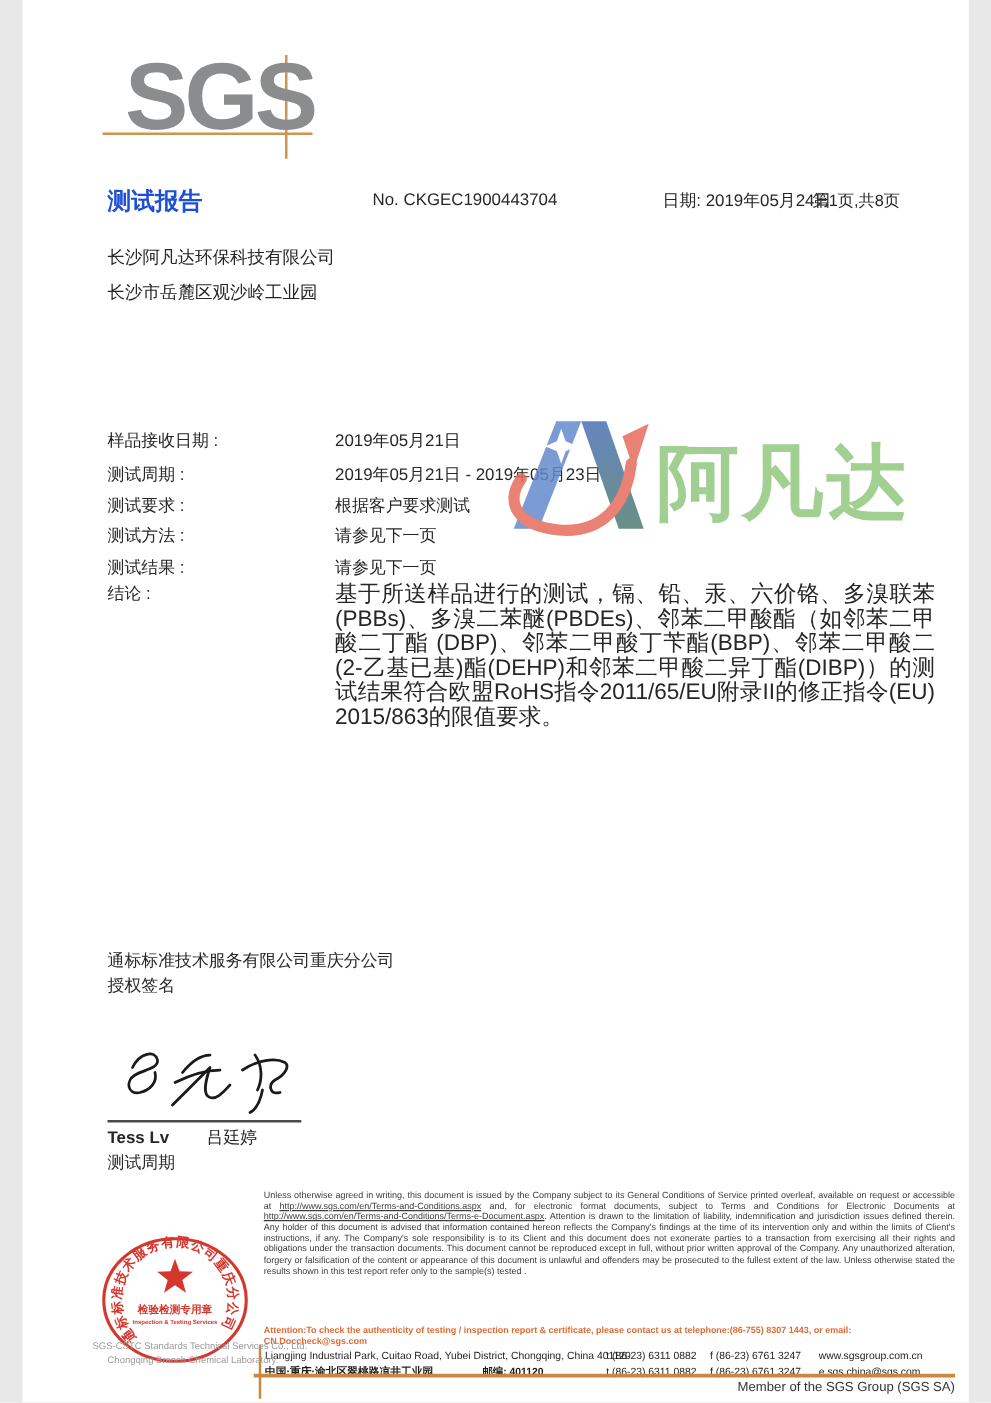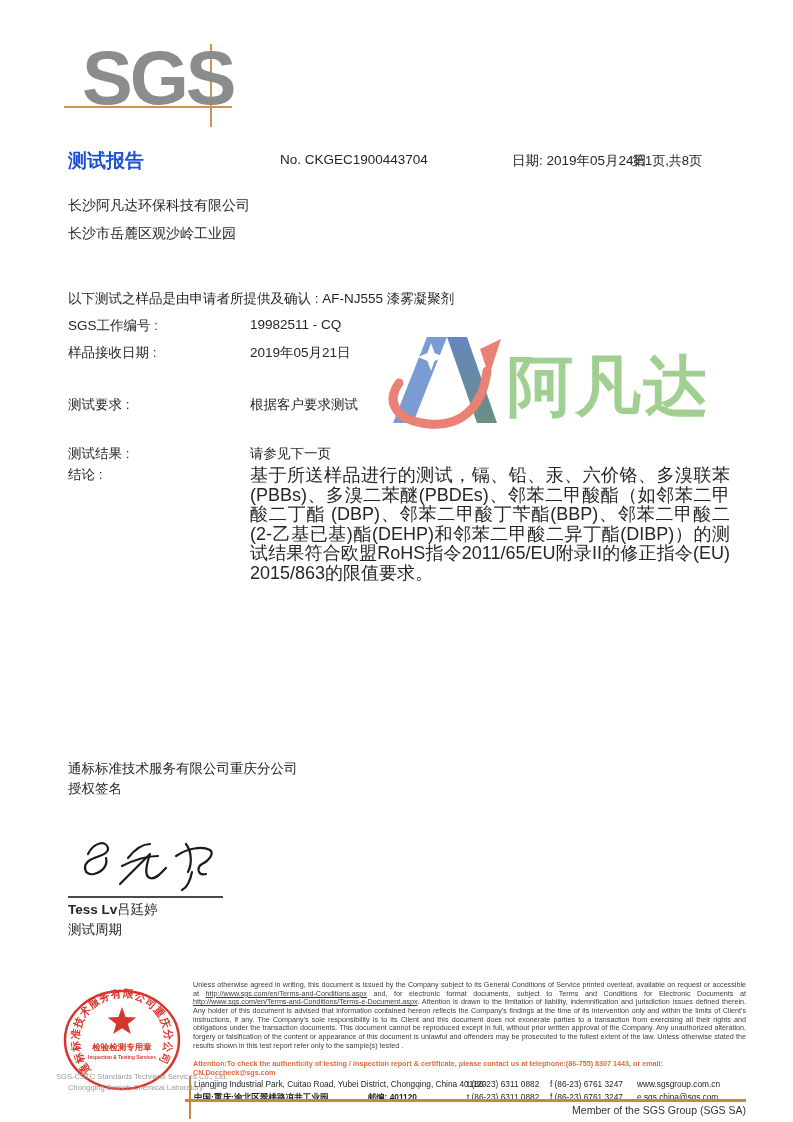--- a/index.html
+++ b/index.html
@@ -1,20 +1,21 @@
 <!DOCTYPE html>
 <html><head>
 <meta charset="utf-8">
 <style>
   html,body { margin:0; padding:0; background:#e8e8e8; }
   .page {
-    position:relative; width:793px; height:1122px; margin:0 auto;
+    position:relative; width:737px; height:1122px; margin:0 auto;
     background:#ffffff; overflow:hidden;
     font-family:"Liberation Sans","DejaVu Sans",sans-serif;
     color:#262626;
+    padding-left:20px;
   }
   .abs { position:absolute; }
 
   
   .sgs-logo {
     left:82px; top:40px; font-size:76px; font-weight:bold; line-height:1;
     color:#8a8c8e; letter-spacing:-3px; z-index:1;
   }
   .cross-h { left:64px; top:106px; width:168px; height:2px; background:#d1944f; }
   .cross-v { left:210px; top:44px; width:2px; height:83px; background:#d1944f; }
@@ -42,30 +43,30 @@
 
   
   .brand-mark { left:383px; top:329px; z-index:5; opacity:.84; pointer-events:none; }
 
   
   .sig-company { left:68px; top:760px; font-size:13.5px; }
   .sig-label { left:68px; top:780px; font-size:13.5px; }
   .sig-svg { left:70px; top:828px; }
   .sig-line { left:68px; top:896px; width:155px; height:2px; background:#4a4a4a; }
   .sig-name { left:68px; top:901px; font-size:13.5px; font-weight:bold; }
-  .sig-name .cn { font-weight:normal; }
+  .sig-name .cn { font-weight:normal;margin-left:30px; }
   .sig-title { left:68px; top:921px; font-size:13.5px; }
 
   
   .stamp-svg { left:58px; top:986px; z-index:2; opacity:.93; }
   .lab-en1 { left:56px; top:1072px; font-size:7.6px; color:#9b9b9b; z-index:3; white-space:nowrap; }
   .lab-en2 { left:56px; top:1083px; font-size:7.6px; color:#9b9b9b; z-index:3; white-space:nowrap;margin-left:12px; }
 
   .legal {
-    left:193px; top:981px; width:553px; font-size:7.2px; line-height:8.65px;
+    left:193px; top:952px; width:553px; font-size:7.2px; line-height:8.65px;
     color:#3c3c3c; text-align:justify;
   }
   .legal .url { text-decoration:underline; }
   .attention {
     left:193px; top:1060px; width:553px; font-size:7.2px; line-height:8.8px;
     color:#dd6b35; font-weight:bold;
   }
   .addr-vline { left:189px; top:1076px; width:2px; height:43px; background:#c9883d; }
   .addr { font-size:8.3px; color:#1d1d1d; white-space:nowrap; }
   .addr-en { left:194px; top:1079px; }
@@ -87,30 +88,32 @@
   <div class="abs cross-v"></div>
 
   <div class="abs doc-title">测试报告</div>
   <div class="abs report-no">No. CKGEC1900443704</div>
   <div class="abs report-date">日期: 2019年05月24日</div>
   <div class="abs page-info">第1页,共8页</div>
 
   <div class="abs client-name">长沙阿凡达环保科技有限公司</div>
   <div class="abs client-addr">长沙市岳麓区观沙岭工业园</div>
 
-  <div class="abs sample-intro">以下测试之样品是由申请者所提供及确认 : AF-NJ555 漆雾凝聚剂</div>
 
-  <div class="abs frow" style="top:317px">
-    <span class="lbl">SGS工作编号 :</span><span class="val">19982511 - CQ</span>
-  </div>
   <div class="abs frow" style="top:344px">
     <span class="lbl">样品接收日期 :</span><span class="val">2019年05月21日</span>
   </div>
+  <div class="abs frow" style="top:371px">
+    <span class="lbl">测试周期 :</span><span class="val">2019年05月21日 - 2019年05月23日</span>
+  </div>
   <div class="abs frow" style="top:396px">
     <span class="lbl">测试要求 :</span><span class="val">根据客户要求测试</span>
+  </div>
+  <div class="abs frow" style="top:420px">
+    <span class="lbl">测试方法 :</span><span class="val">请参见下一页</span>
   </div>
   <div class="abs frow" style="top:445px">
     <span class="lbl">测试结果 :</span><span class="val">请参见下一页</span>
   </div>
 
   <div class="abs concl-lbl">结论 :</div>
   <div class="abs concl-val">基于所送样品进行的测试，镉、铅、汞、六价铬、多溴联苯(PBBs)、多溴二苯醚(PBDEs)、邻苯二甲酸酯（如邻苯二甲酸二丁酯 (DBP)、邻苯二甲酸丁苄酯(BBP)、邻苯二甲酸二(2-乙基已基)酯(DEHP)和邻苯二甲酸二异丁酯(DIBP)）的测试结果符合欧盟RoHS指令2011/65/EU附录II的修正指令(EU) 2015/863的限值要求。</div>
 
   <svg class="abs brand-mark" width="322" height="100" viewBox="0 0 322 100">
     <defs>

